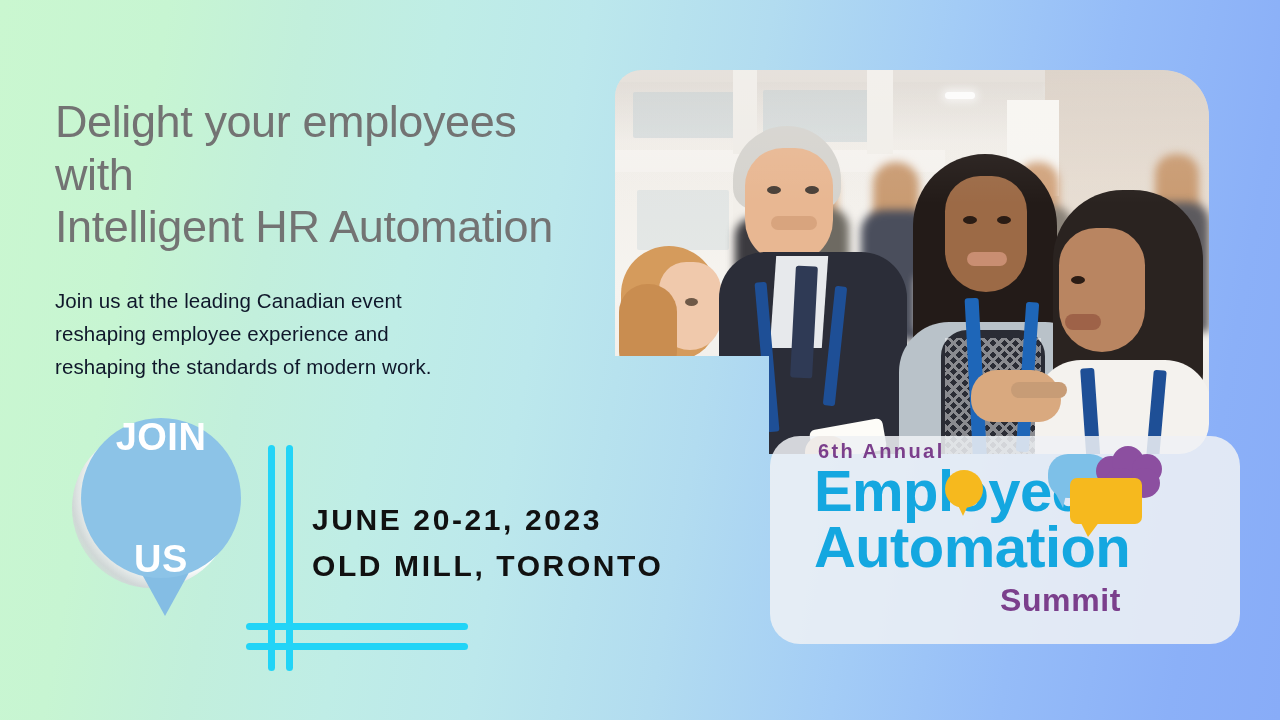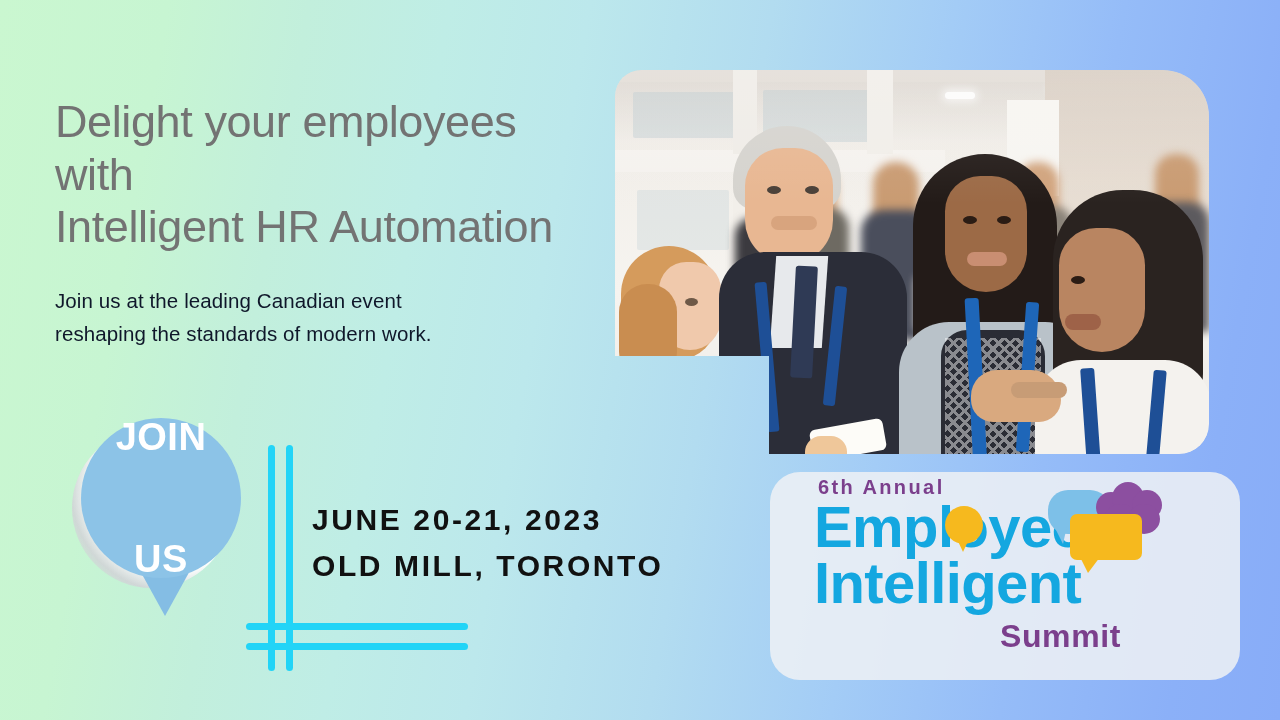--- a/index.html
+++ b/index.html
@@ -126,21 +126,21 @@
     position:absolute; background:rgba(247,245,241,0.95);
   }
   .ph-glass {
     position:absolute; background:rgba(178,196,204,0.38); border-radius:2px;
   }
   .ph-shape { position:absolute; }
   .ph-blur2 { filter:blur(4px); }
 
   
   .logo-card {
-    position:absolute; left:770px; top:472px; width:470px; height:208px;
+    position:absolute; left:770px; top:436px; width:470px; height:208px;
     background:rgba(239,241,245,0.86);
     border-radius:30px;
     overflow:hidden;
   }
   .logo-annual {
     position:absolute; left:48px; top:4px;
     font-size:20px; font-weight:700; letter-spacing:2.4px;
     color:#7B3F8C;
   }
   .logo-employee, .logo-experience {
@@ -198,20 +198,21 @@
 <body>
 
 <div class="headline">
   <span class="hl-line">Delight your employees</span>
   <span class="hl-line">with</span>
   <span class="hl-line">Intelligent HR Automation</span>
 </div>
 
 <div class="subhead">
   <span class="sub-line">Join us at the leading Canadian event</span>
+  <span class="sub-line">reshaping employee experience and</span>
   <span class="sub-line">reshaping the standards of modern work.</span>
 </div>
 
 <div class="pin-wrap">
   <div class="pin-shadow"></div>
   <div class="pin-tail-shade"></div>
   <div class="pin-tail"></div>
   <div class="pin-circle"></div>
   <div class="pin-label">
     <span class="pin-l1">JOIN</span>
@@ -311,21 +312,21 @@
     <div class="ph-shape" style="left:0; top:0; width:100%; height:100%; background:linear-gradient(180deg, rgba(255,255,255,0.14) 0%, rgba(255,255,255,0) 35%);"></div>
   </div>
 </div>
 
 <div class="logo-card">
   <span class="logo-annual">6th Annual</span>
 
   <span class="logo-employee">Employee</span>
   <div class="bubble-o"></div>
 
-  <span class="logo-experience">Intelligent</span>
+  <span class="logo-experience">Automation</span>
   <span class="logo-summit">Summit</span>
 
   <div class="bub-blue"></div>
   <div class="bub-purple">
     <i style="left:0px; top:10px; width:30px; height:30px;"></i>
     <i style="left:16px; top:0px; width:32px; height:32px;"></i>
     <i style="left:36px; top:8px; width:30px; height:30px;"></i>
     <i style="left:8px; top:22px; width:34px; height:30px;"></i>
     <i style="left:32px; top:22px; width:32px; height:30px;"></i>
   </div>

